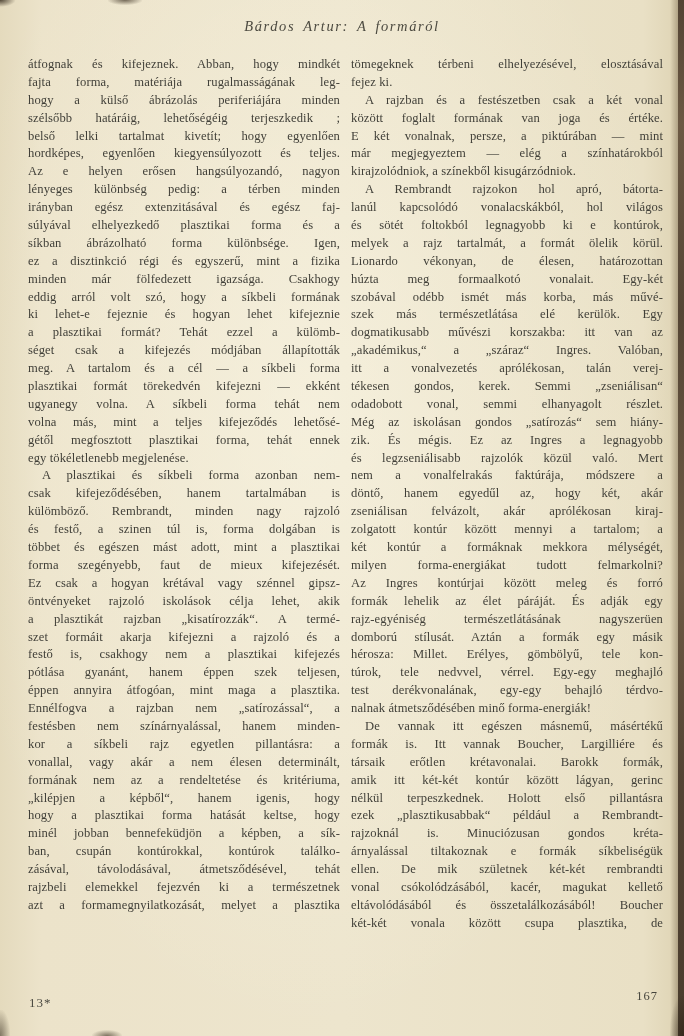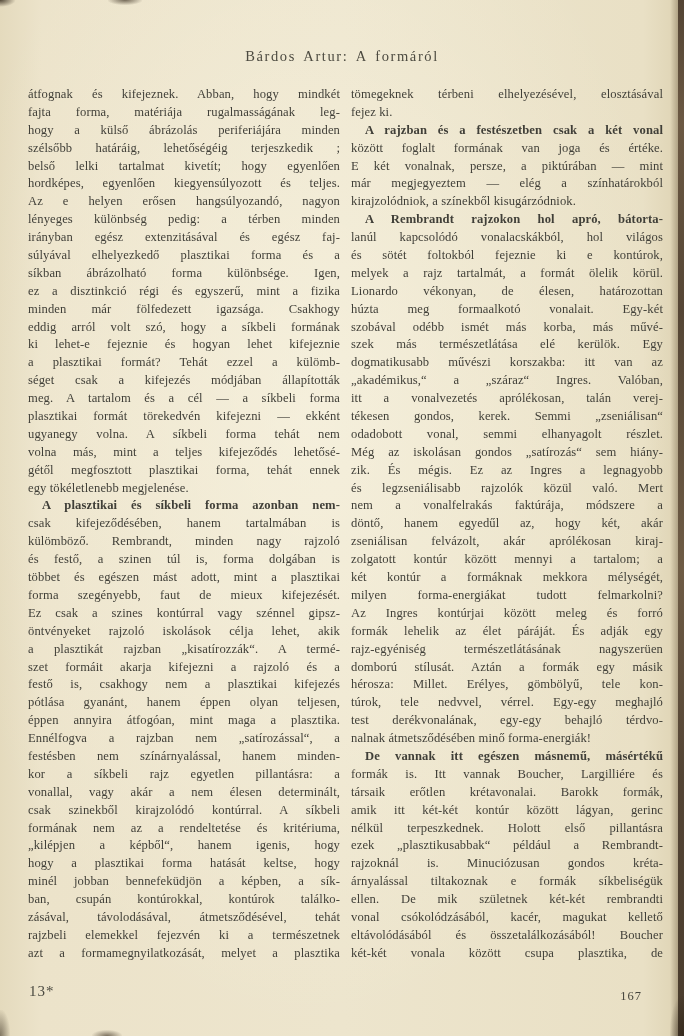--- a/index.html
+++ b/index.html
@@ -12,22 +12,23 @@
     width:684px; height:1036px;
     margin:0 auto;
     background:
       radial-gradient(ellipse at 45% 40%, rgba(255,252,238,.45), rgba(0,0,0,0) 70%),
       linear-gradient(90deg, #e4dabd 0%, #ece3ca 6%, #ede5cd 50%, #e9e0c5 94%, #ddd2b2 100%),
       #ebe2c9;
     overflow:hidden;
     color:#403f38;
   }
   .header {
-    margin-top:48px;
+    margin-top:18px;
     text-align:center;
+    font-style:italic;
     font-size:14.5px;
     letter-spacing:1.6px;
     word-spacing:3px;
     color:#4c4a40;
   }
   .columns {
     display:flex;
     gap:11px;
     padding:21px 18px 0 28px;
   }
@@ -37,27 +38,27 @@
     font-size:12.6px;
     line-height:17.9px;
     height:17.9px;
     overflow:hidden;
     text-align:justify;
     text-align-last:justify;
     letter-spacing:0.1px;
     white-space:normal;
   }
   .line.para-end { text-align-last:left; }
-  .line.indent { text-indent:14px;font-weight:bold; }
+  .line.indent { text-indent:14px; }
   .footer-left {
-    position:absolute; left:29px; bottom:36px;
-    font-size:15px; color:#4a4940; letter-spacing:1px;text-align:right;
+    position:absolute; left:29px; bottom:25px;
+    font-size:13px; color:#4a4940; letter-spacing:1px;text-align:right;
   }
   .footer-right {
-    position:absolute; right:42px; bottom:32px;
+    position:absolute; right:26px; bottom:32px;
     font-size:12.5px; color:#45443c; letter-spacing:1px;margin-top:20px;
   }
   
   .edge-right {
     position:absolute; top:0; right:0; width:6px; height:100%;
     background:linear-gradient(180deg,#3a2a1d 0%, #57432f 12%, #3c2c1e 30%, #5a4631 55%, #3a2a1d 75%, #2f2115 100%);
     opacity:.85;
   }
   .edge-right-soft {
     position:absolute; top:0; right:6px; width:8px; height:100%;
@@ -117,32 +118,31 @@
           <div class="line">gétől megfosztott plasztikai forma, tehát ennek</div>
           <div class="line para-end">egy tökéletlenebb megjelenése.</div>
         </div>
         <div class="para">
           <div class="line indent">A plasztikai és síkbeli forma azonban nem-</div>
           <div class="line">csak kifejeződésében, hanem tartalmában is</div>
           <div class="line">külömböző. Rembrandt, minden nagy rajzoló</div>
           <div class="line">és festő, a szinen túl is, forma dolgában is</div>
           <div class="line">többet és egészen mást adott, mint a plasztikai</div>
           <div class="line">forma szegényebb, faut de mieux kifejezését.</div>
-          <div class="line">Ez csak a szines kontúrral vagy szénnel gipsz-</div>
+          <div class="line">Ez csak a hogyan krétával vagy szénnel gipsz-</div>
           <div class="line">öntvényeket rajzoló iskolások célja lehet, akik</div>
           <div class="line">a plasztikát rajzban „kisatírozzák“. A termé-</div>
           <div class="line">szet formáit akarja kifejezni a rajzoló és a</div>
           <div class="line">festő is, csakhogy nem a plasztikai kifejezés</div>
-          <div class="line">pótlása gyanánt, hanem éppen olyan teljesen,</div>
+          <div class="line">pótlása gyanánt, hanem éppen szek teljesen,</div>
           <div class="line">éppen annyira átfogóan, mint maga a plasztika.</div>
           <div class="line">Ennélfogva a rajzban nem „satírozással“, a</div>
           <div class="line">festésben nem színárnyalással, hanem minden-</div>
           <div class="line">kor a síkbeli rajz egyetlen pillantásra: a</div>
           <div class="line">vonallal, vagy akár a nem élesen determinált,</div>
-          <div class="line">csak szinekből kirajzolódó kontúrral. A síkbeli</div>
           <div class="line">formának nem az a rendeltetése és kritériuma,</div>
           <div class="line">„kilépjen a képből“, hanem igenis, hogy</div>
           <div class="line">hogy a plasztikai forma hatását keltse, hogy</div>
           <div class="line">minél jobban bennefeküdjön a képben, a sík-</div>
           <div class="line">ban, csupán kontúrokkal, kontúrok találko-</div>
           <div class="line">zásával, távolodásával, átmetsződésével, tehát</div>
           <div class="line">rajzbeli elemekkel fejezvén ki a természetnek</div>
           <div class="line">azt a formamegnyilatkozását, melyet a plasztika</div>
         </div>
       </div>
@@ -154,21 +154,21 @@
         <div class="para">
           <div class="line indent">A rajzban és a festészetben csak a két vonal</div>
           <div class="line">között foglalt formának van joga és értéke.</div>
           <div class="line">E két vonalnak, persze, a piktúrában — mint</div>
           <div class="line">már megjegyeztem — elég a színhatárokból</div>
           <div class="line para-end">kirajzolódniok, a színekből kisugárzódniok.</div>
         </div>
         <div class="para">
           <div class="line indent">A Rembrandt rajzokon hol apró, bátorta-</div>
           <div class="line">lanúl kapcsolódó vonalacskákból, hol világos</div>
-          <div class="line">és sötét foltokból fejeznie ki e kontúrok,</div>
+          <div class="line">és sötét foltokból legnagyobb ki e kontúrok,</div>
           <div class="line">melyek a rajz tartalmát, a formát ölelik körül.</div>
           <div class="line">Lionardo vékonyan, de élesen, határozottan</div>
           <div class="line">húzta meg formaalkotó vonalait. Egy-két</div>
           <div class="line">szobával odébb ismét más korba, más művé-</div>
           <div class="line">szek más természetlátása elé kerülök. Egy</div>
           <div class="line">dogmatikusabb művészi korszakba: itt van az</div>
           <div class="line">„akadémikus,“ a „száraz“ Ingres. Valóban,</div>
           <div class="line">itt a vonalvezetés aprólékosan, talán verej-</div>
           <div class="line">tékesen gondos, kerek. Semmi „zseniálisan“</div>
           <div class="line">odadobott vonal, semmi elhanyagolt részlet.</div>

